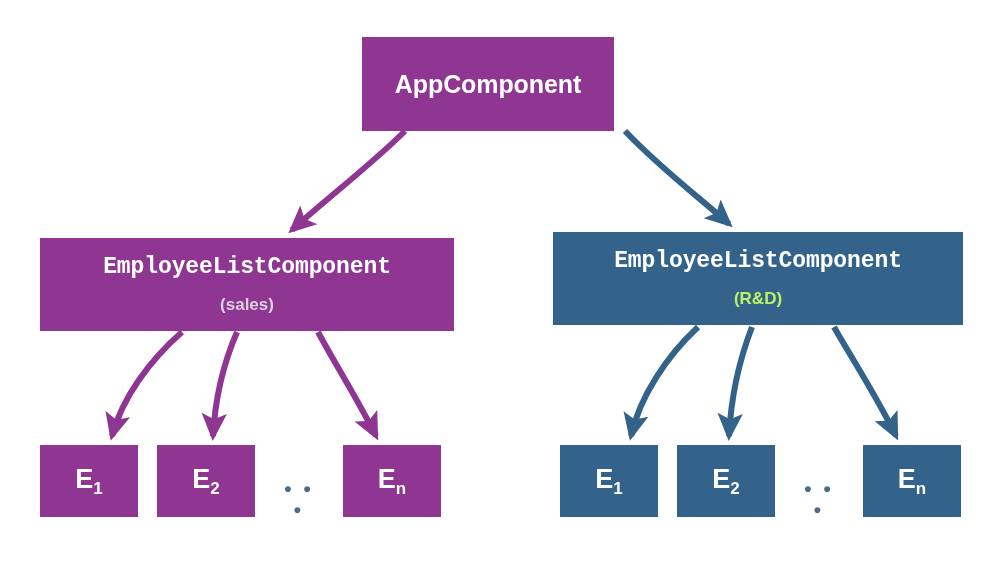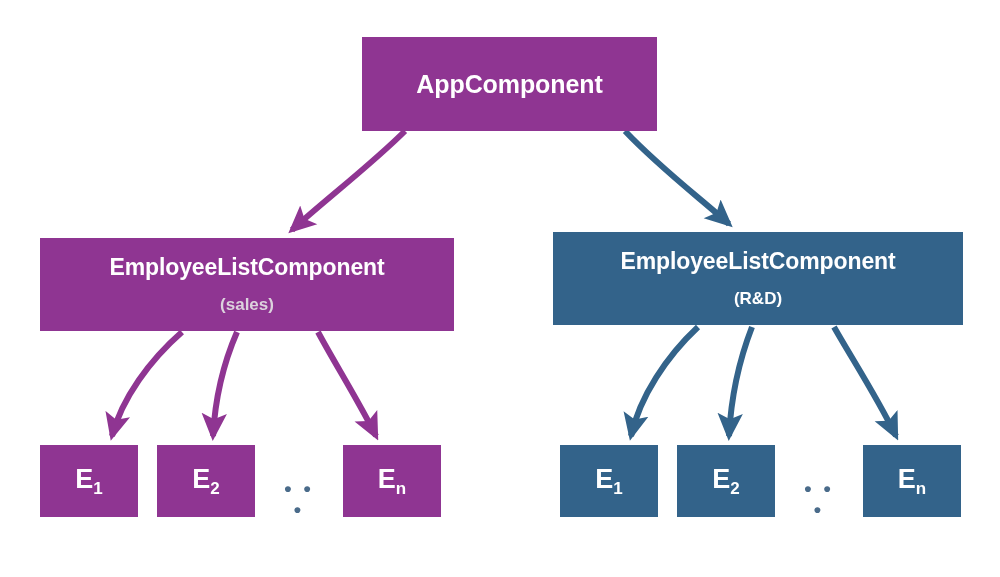--- a/index.html
+++ b/index.html
@@ -42,45 +42,45 @@
   .node-blue   { background: #33638a; }
 
   .node-title {
     font-weight: bold;
     letter-spacing: -0.1px;
   }
   .node-sub {
     font-weight: bold;
     color: #dcd2dd;
   }
-  .node-blue .node-sub { color: #ffffff; }
+  .node-blue .node-sub { color: #bef264; }
 
   
   #node-app {
     left: 362px;
     top: 37px;
-    width: 295px;
+    width: 252px;
     height: 94px;
   }
   #node-app .node-title { font-size: 25px; }
 
   
   #node-list-sales {
     left: 40px;
     top: 238px;
     width: 414px;
     height: 93px;
   }
   #node-list-rd {
     left: 553px;
     top: 232px;
     width: 410px;
     height: 93px;
   }
-  .node-list .node-title { font-size: 23px; }
+  .node-list .node-title { font-size: 23px; font-family: Liberation Mono, monospace; }
   .node-list .node-sub   { font-size: 17px; margin-top: 14px; }
 
   
   .leaf {
     width: 98px;
     height: 72px;
     top: 445px;
     font-size: 27px;
     font-weight: bold;
   }

